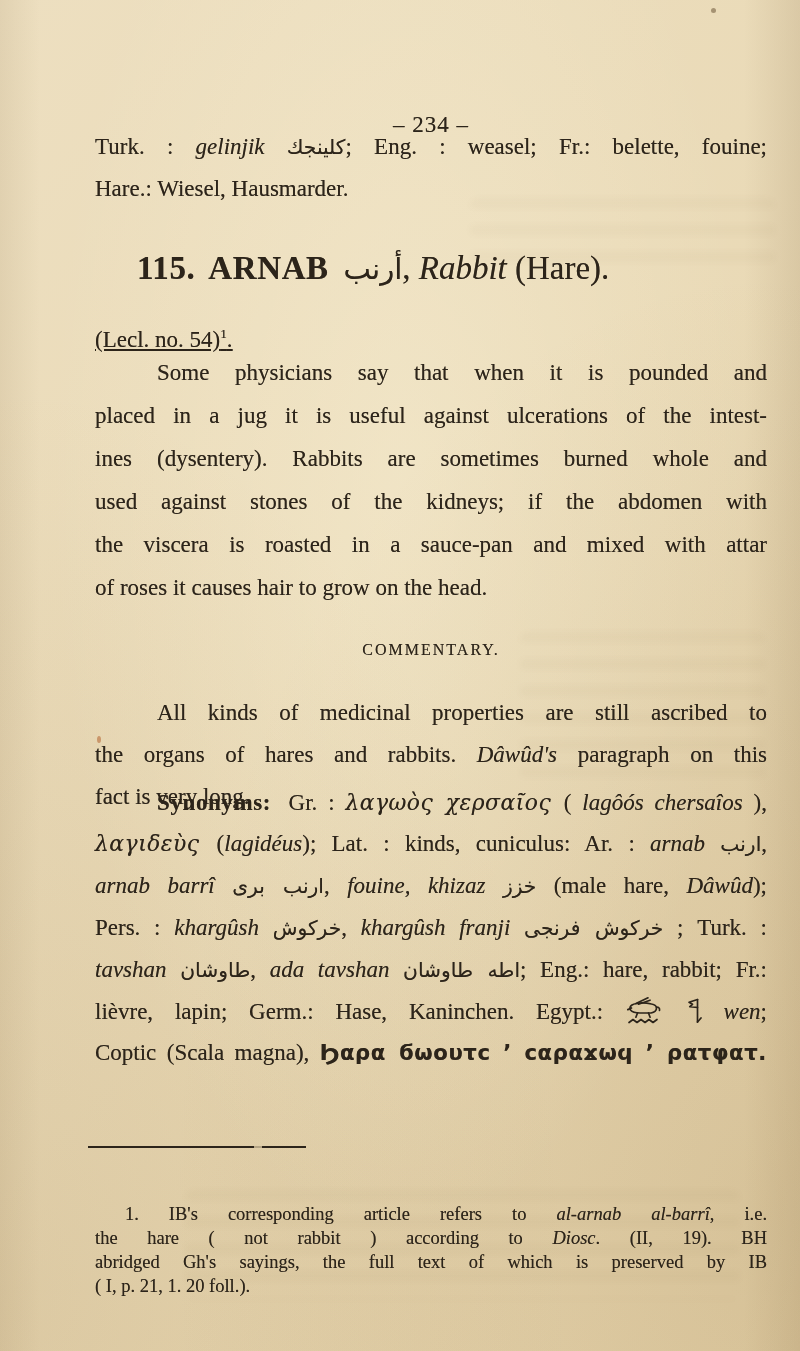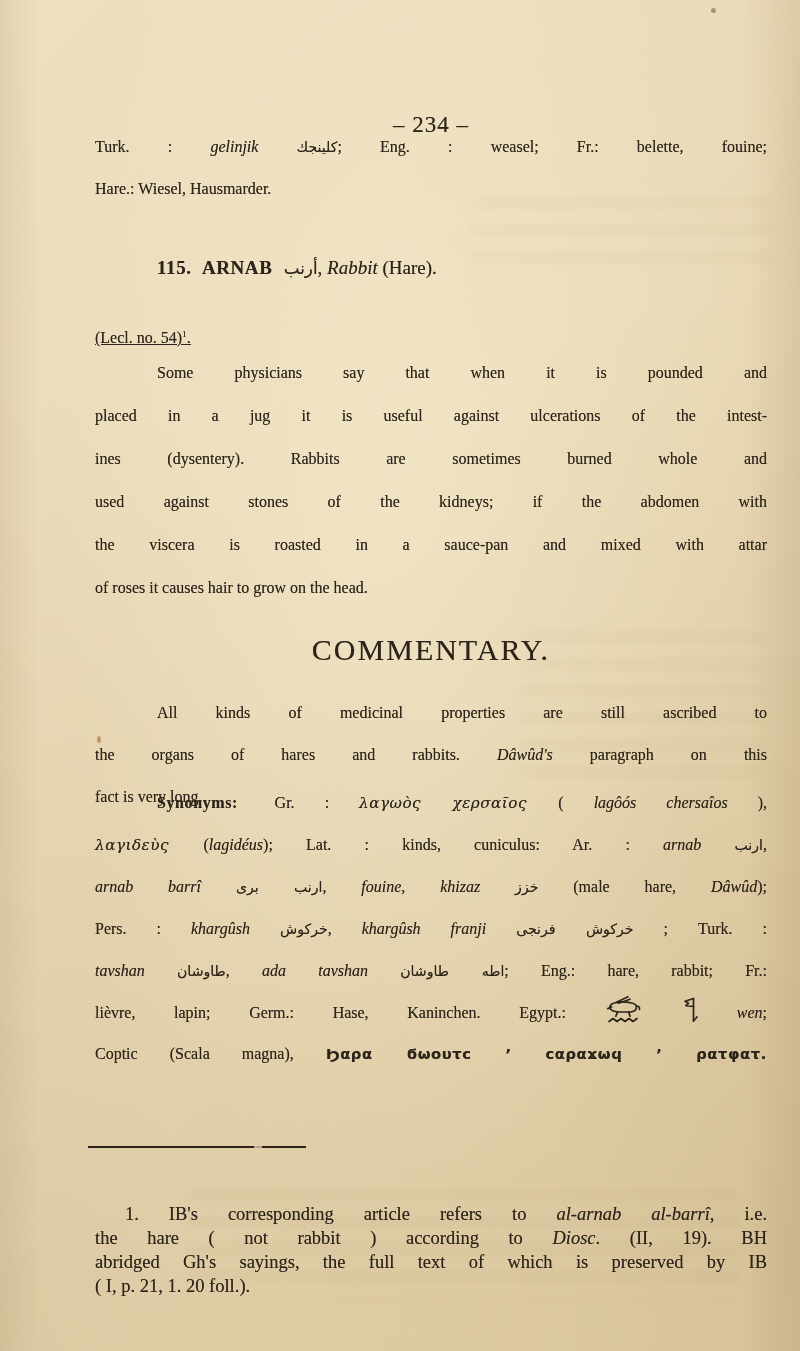--- a/index.html
+++ b/index.html
@@ -9,38 +9,38 @@
     font-family:"Liberation Serif", serif;
     background:
       radial-gradient(ellipse at 50% 35%, rgba(255,250,228,0.30), transparent 62%),
       radial-gradient(ellipse at 96% 90%, rgba(150,118,70,0.16), transparent 55%),
       radial-gradient(ellipse at 2% 97%, rgba(150,118,70,0.14), transparent 50%),
       linear-gradient(90deg, rgba(120,92,52,0.10), transparent 5%, transparent 93%, rgba(120,92,52,0.14)),
       linear-gradient(135deg,#eddfc0 0%, #e9d9b5 55%, #e2cfa6 100%);
     text-shadow:0 0 0.5px rgba(44,36,26,0.55);
   }
   .blk{position:absolute;left:95px;width:672px;}
-  .line{font-size:16px;line-height:43px;}
+  .line{font-size:23px;line-height:43px;}
   .jl{text-align:justify;text-align-last:justify;}
   .ll{text-align:left;text-align-last:left;}
   .ind{text-indent:62px;}
   .ind-sm{text-indent:30px;margin-top:40px;}
   .i{font-style:italic;}
   .b{font-weight:700;letter-spacing:0.6px;word-spacing:6px;}
   .ar{font-family:"DejaVu Sans", sans-serif;font-size:0.88em;}
   .gr{font-family:"DejaVu Serif", serif;font-style:italic;font-size:0.95em;letter-spacing:0.5px;}
   .cop{font-family:"DejaVu Sans", sans-serif;font-weight:700;font-size:0.92em;letter-spacing:0.6px;}
   .sup{vertical-align:super;font-size:0.58em;}
   .pageno{position:absolute;top:64px;left:95px;width:672px;text-align:center;font-size:23px;line-height:42px;letter-spacing:1px;margin-top:40px;}
   .intro{top:126px;} .intro .line{line-height:42px;}
-  .heading{top:247px;} .heading .line{font-size:19px;line-height:42px;margin-left:62px;}
+  .heading{top:247px;} .heading .line{font-size:33px;line-height:42px;margin-left:42px;}
   .lecl{top:313px;text-decoration:underline;} .lecl .line{line-height:42px;}
   .properties{top:351px;}
   .chead{position:absolute;top:629px;left:95px;width:672px;text-align:center;
-         font-size:30px;line-height:42px;letter-spacing:2px;}
+         font-size:16px;line-height:42px;letter-spacing:2px;}
   .commentary{top:692px;} .commentary .line{line-height:42px;}
   .synonyms{top:782px;} .synonyms .line{line-height:41px;}
   .frule{position:absolute;top:1146px;left:88px;width:218px;height:2px;
          background:linear-gradient(90deg,#2c241a 0 76%, rgba(44,36,26,0.25) 76% 80%, #2c241a 80% 100%);}
   .footnote{top:1162px;} .footnote .line{font-size:18.5px;line-height:24px;}
   .glyphs{white-space:nowrap;}
   .hiero{display:inline-block;vertical-align:-6px;}
   .artifact{position:absolute;pointer-events:none;
     background:repeating-linear-gradient(180deg, rgba(118,92,52,0.12) 0 10px, transparent 10px 27px);
     filter:blur(3px);opacity:.30;border-radius:8px;}

